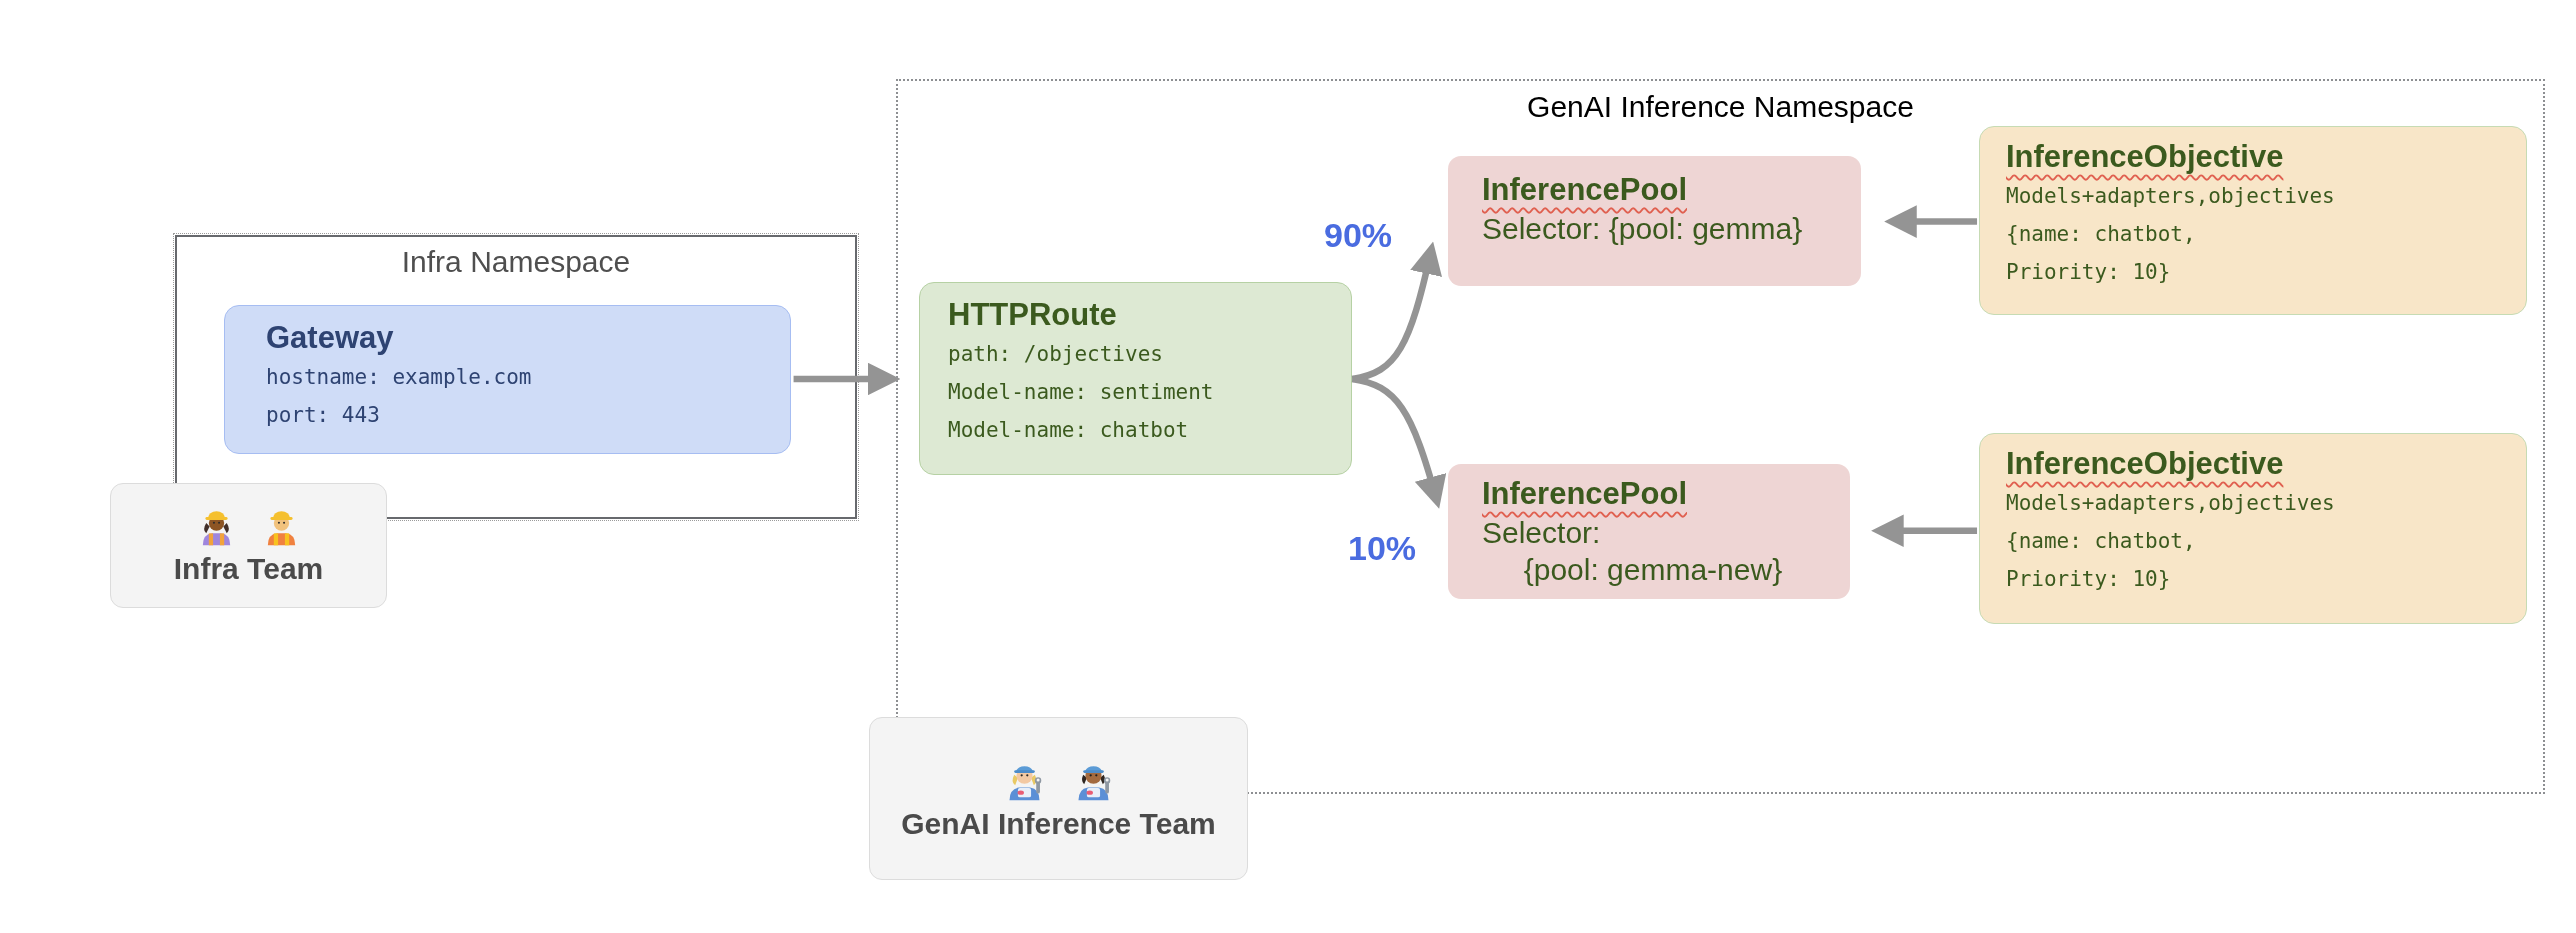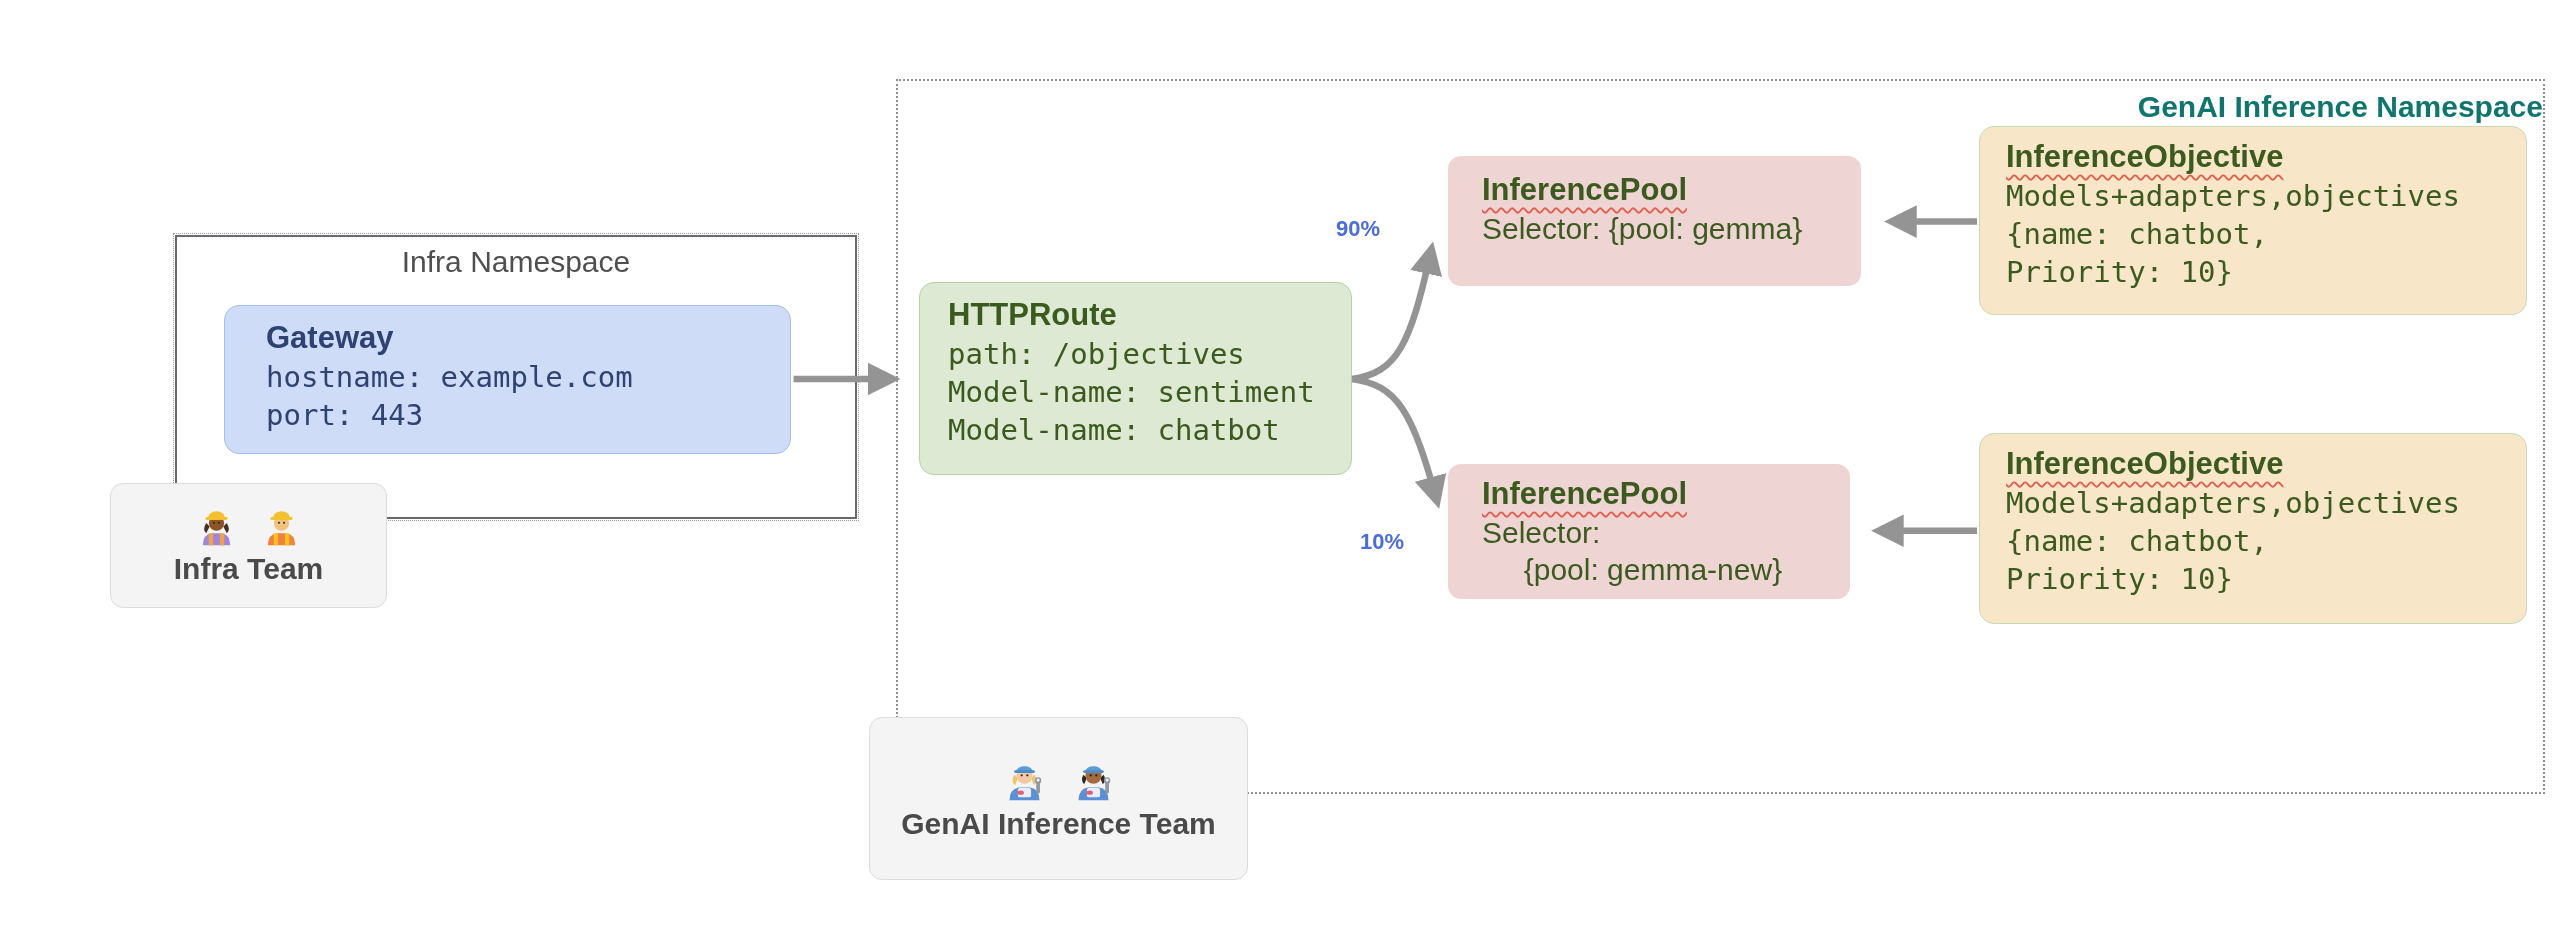--- a/index.html
+++ b/index.html
@@ -29,30 +29,30 @@
   }
   .ns-genai {
     position: absolute;
     left: 896px; top: 79px; width: 1649px; height: 715px;
     border: 2.8px dotted #8d8f92;
     z-index: 1;
     box-sizing: border-box;
   }
   .ns-genai-title {
     position: absolute; left: 0; top: 9.3px; width: 100%;
-    text-align: right;
-    font-size: 30px; font-weight: bold; color: #0f766e;
+    text-align: center;
+    font-size: 30px; font-weight: normal; color: #000000;
   }
 
   
   .rbox { position: absolute; z-index: 2; box-sizing: border-box; border-radius: 15px; }
   .box-title { font-size: 31px; font-weight: bold; line-height: 41px; }
   .mono-line {
     font-family: "DejaVu Sans Mono", "Liberation Mono", monospace;
-    font-size: 29px; line-height: 38px; white-space: pre;
+    font-size: 21px; line-height: 38px; white-space: pre;
   }
   .sans-line { font-size: 30px; line-height: 37px; white-space: pre; }
   .squiggle {
     text-decoration-line: underline;
     text-decoration-style: wavy;
     text-decoration-color: #e06050;
     text-decoration-thickness: 1.9px;
     text-underline-offset: 6.5px;
   }
 
@@ -102,21 +102,21 @@
 
   
   #arrow-layer {
     position: absolute; left: 0; top: 0; width: 2576px; height: 933px;
     z-index: 3; pointer-events: none;
   }
 
   
   .pct {
     position: absolute; z-index: 5;
-    font-size: 22px; font-weight: bold; color: #4a6ce0;
+    font-size: 34px; font-weight: bold; color: #4a6ce0;
     width: 112px; text-align: center;
   }
   .pct-90 { left: 1302px; top: 216px; }
   .pct-10 { left: 1326px; top: 529px; }
 </style>
 </head>
 <body>
 
 <div id="canvas">
 

